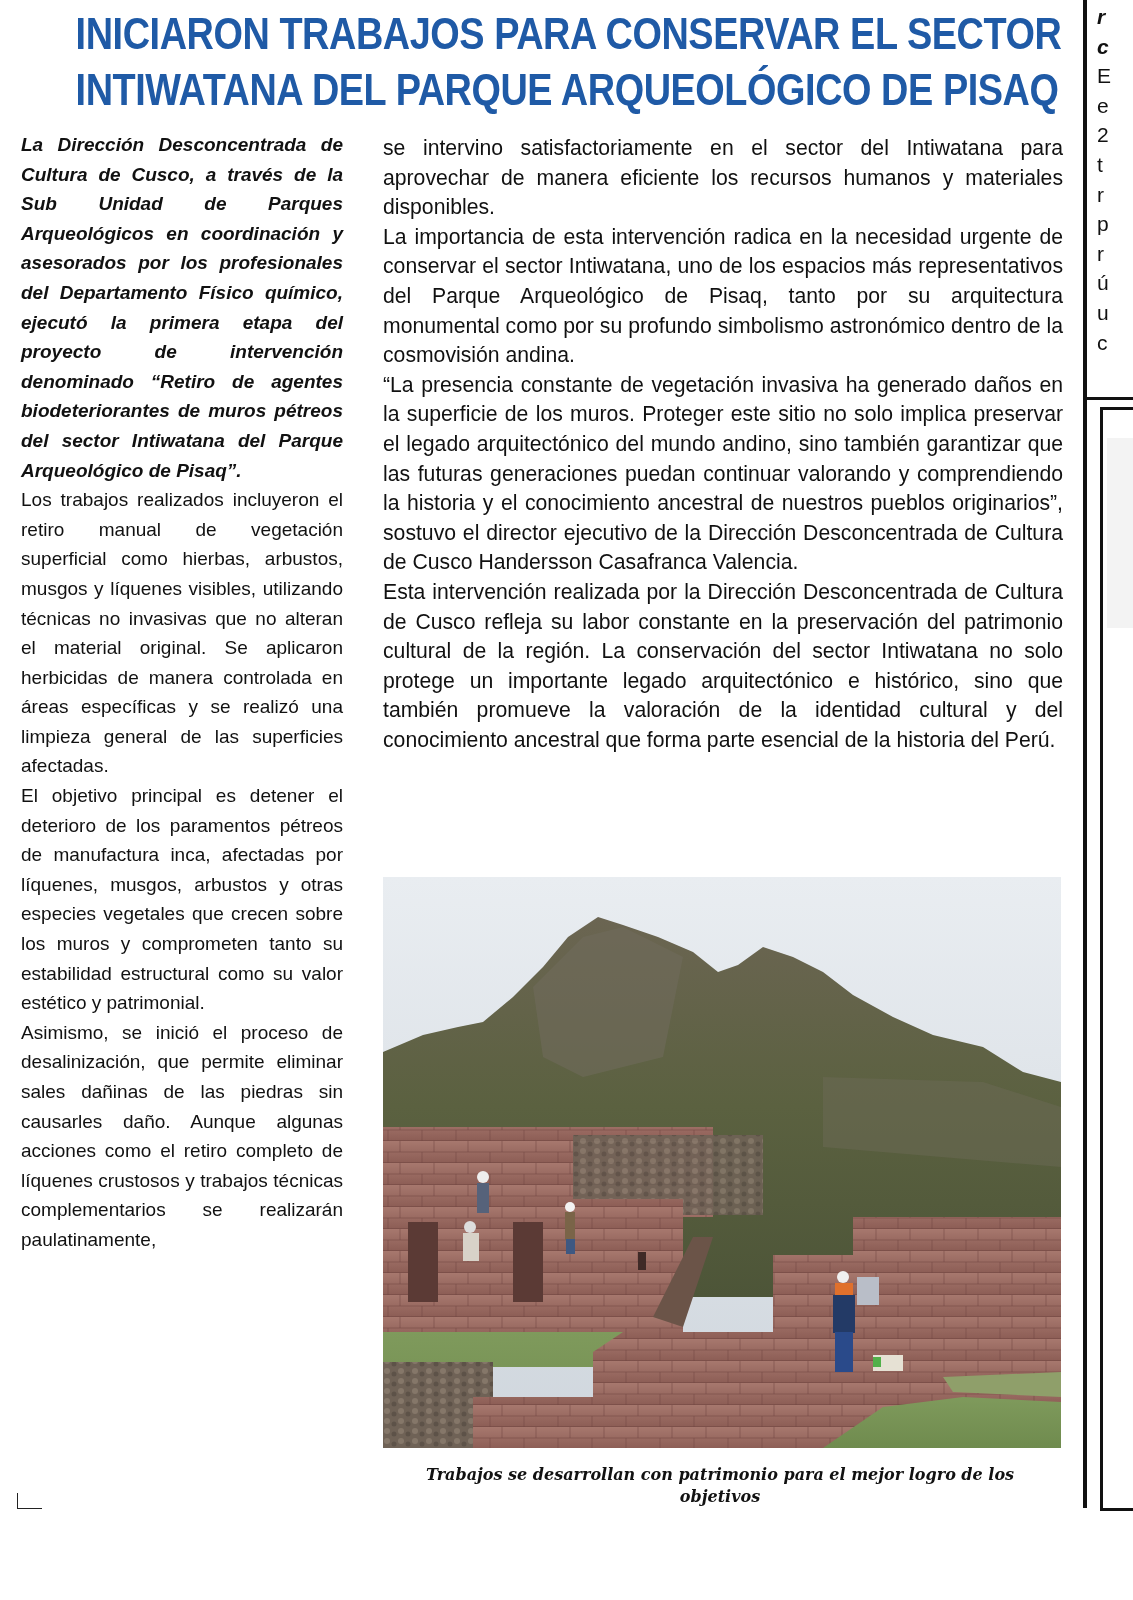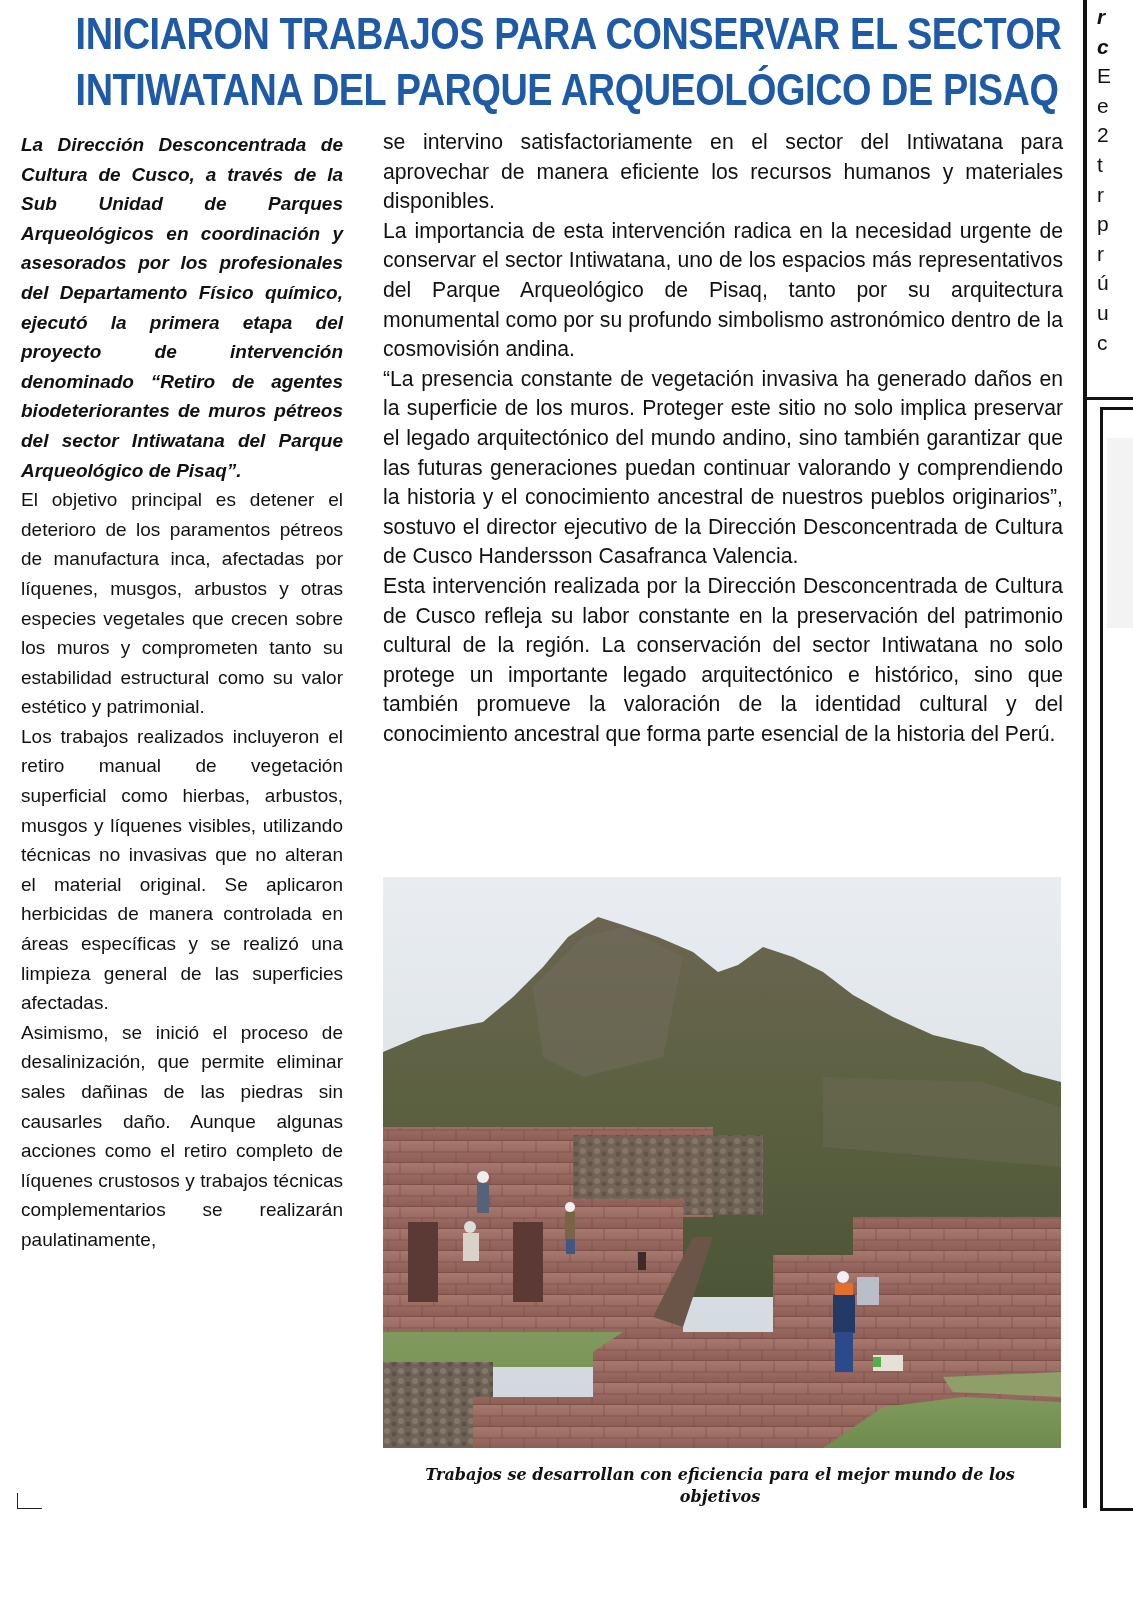--- a/index.html
+++ b/index.html
@@ -7,21 +7,21 @@
 
   .headline { position: absolute; left: 0; top: 6px; width: 1080px; text-align: center; color: #1f5aa6;
     font-family: "Liberation Sans", sans-serif; font-weight: bold; font-size: 44px; line-height: 56px;
     letter-spacing: -0.5px; transform: scaleX(0.86); transform-origin: 540px 0; }
   .headline div { white-space: nowrap; }
 
   .col-left { position: absolute; left: 21px; top: 130px; width: 322px; font-size: 19px; line-height: 29.6px; text-align: justify; }
   .col-left p { margin: 0; }
   .col-left .lead { font-style: italic; font-weight: bold; }
 
-  .col-right { position: absolute; left: 383px; top: 127px; width: 680px; font-size: 21.2px; line-height: 29.6px; text-align: justify; }
+  .col-right { position: absolute; left: 383px; top: 133px; width: 680px; font-size: 21.2px; line-height: 29.6px; text-align: justify; }
   .col-right p { margin: 0; }
 
   .photo { position: absolute; left: 383px; top: 877px; width: 678px; height: 571px; overflow: hidden; }
   .photo svg { display: block; }
 
   .caption { position: absolute; left: 400px; top: 1464px; width: 640px; text-align: center;
     font-family: "DejaVu Serif", serif; font-style: italic; font-weight: bold; font-size: 16px; line-height: 22px; }
 
   .cursor-mark { position: absolute; left: 17px; top: 1493px; width: 24px; height: 15px; border-left: 1.5px solid #222; border-bottom: 1.5px solid #222; }
 
@@ -37,22 +37,22 @@
 </head>
 <body>
 
 <div class="headline">
   <div>INICIARON TRABAJOS PARA CONSERVAR EL SECTOR</div>
   <div>INTIWATANA DEL PARQUE ARQUEOLÓGICO DE PISAQ</div>
 </div>
 
 <div class="col-left">
   <p class="lead">La Dirección Desconcentrada de Cultura de Cusco, a través de la Sub Unidad de Parques Arqueológicos en coordinación y asesorados por los profesionales del Departamento Físico químico, ejecutó la primera etapa del proyecto de intervención denominado “Retiro de agentes biodeteriorantes de muros pétreos del sector Intiwatana del Parque Arqueológico de Pisaq”.</p>
+  <p>Los trabajos realizados incluyeron el retiro manual de vegetación superficial como hierbas, arbustos, musgos y líquenes visibles, utilizando técnicas no invasivas que no alteran el material original. Se aplicaron herbicidas de manera controlada en áreas específicas y se realizó una limpieza general de las superficies afectadas.</p>
   <p>El objetivo principal es detener el deterioro de los paramentos pétreos de manufactura inca, afectadas por líquenes, musgos, arbustos y otras especies vegetales que crecen sobre los muros y comprometen tanto su estabilidad estructural como su valor estético y patrimonial.</p>
-  <p>Los trabajos realizados incluyeron el retiro manual de vegetación superficial como hierbas, arbustos, musgos y líquenes visibles, utilizando técnicas no invasivas que no alteran el material original. Se aplicaron herbicidas de manera controlada en áreas específicas y se realizó una limpieza general de las superficies afectadas.</p>
   <p>Asimismo, se inició el proceso de desalinización, que permite eliminar sales dañinas de las piedras sin causarles daño. Aunque algunas acciones como el retiro completo de líquenes crustosos y trabajos técnicas complementarios se realizarán paulatinamente,</p>
 </div>
 
 <div class="col-right">
   <p>se intervino satisfactoriamente en el sector del Intiwatana para aprovechar de manera eficiente los recursos humanos y materiales disponibles.</p>
   <p>La importancia de esta intervención radica en la necesidad urgente de conservar el sector Intiwatana, uno de los espacios más representativos del Parque Arqueológico de Pisaq, tanto por su arquitectura monumental como por su profundo simbolismo astronómico dentro de la cosmovisión andina.</p>
   <p>“La presencia constante de vegetación invasiva ha generado daños en la superficie de los muros. Proteger este sitio no solo implica preservar el legado arquitectónico del mundo andino, sino también garantizar que las futuras generaciones puedan continuar valorando y comprendiendo la historia y el conocimiento ancestral de nuestros pueblos originarios”, sostuvo el director ejecutivo de la Dirección Desconcentrada de Cultura de Cusco Handersson Casafranca Valencia.</p>
   <p>Esta intervención realizada por la Dirección Desconcentrada de Cultura de Cusco refleja su labor constante en la preservación del patrimonio cultural de la región. La conservación del sector Intiwatana no solo protege un importante legado arquitectónico e histórico, sino que también promueve la valoración de la identidad cultural y del conocimiento ancestral que forma parte esencial de la historia del Perú.</p>
 </div>
 
@@ -124,21 +124,21 @@
       <rect x="452" y="406" width="18" height="12" fill="#e0702c"></rect>
       <rect x="450" y="418" width="22" height="38" fill="#233a66"></rect>
       <rect x="452" y="455" width="18" height="40" fill="#2a4a8a"></rect>
       <rect x="474" y="400" width="22" height="28" fill="#b9bec8"></rect>
       <rect x="490" y="478" width="30" height="16" fill="#e6e1d4"></rect>
       <rect x="490" y="480" width="8" height="10" fill="#52b04a"></rect>
     </g>
   </svg>
 </div>
 
-<div class="caption">Trabajos se desarrollan con eficiencia para el mejor mundo de los objetivos</div>
+<div class="caption">Trabajos se desarrollan con patrimonio para el mejor logro de los objetivos</div>
 
 <div class="cursor-mark"></div>
 
 <div class="rule-v"></div>
 <div class="rule-h"></div>
 <div class="side-snip">
   <div class="it">r</div>
   <div class="it">c</div>
   <div>E</div>
   <div>e</div>

